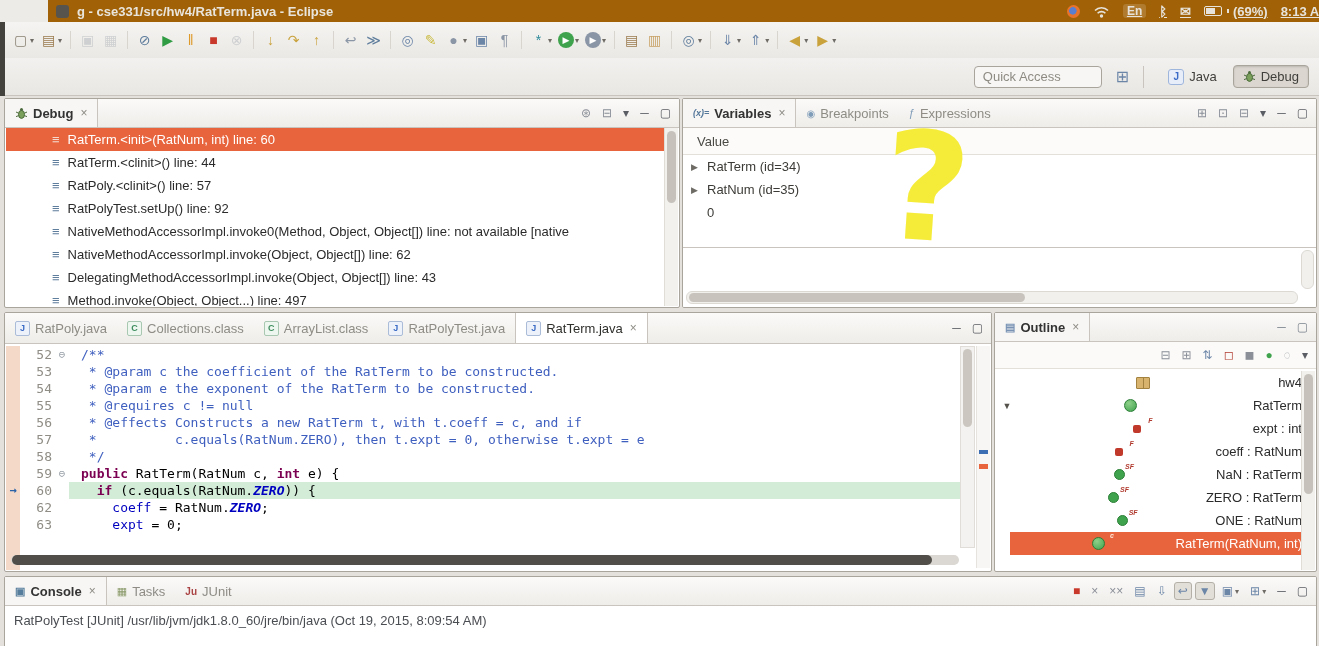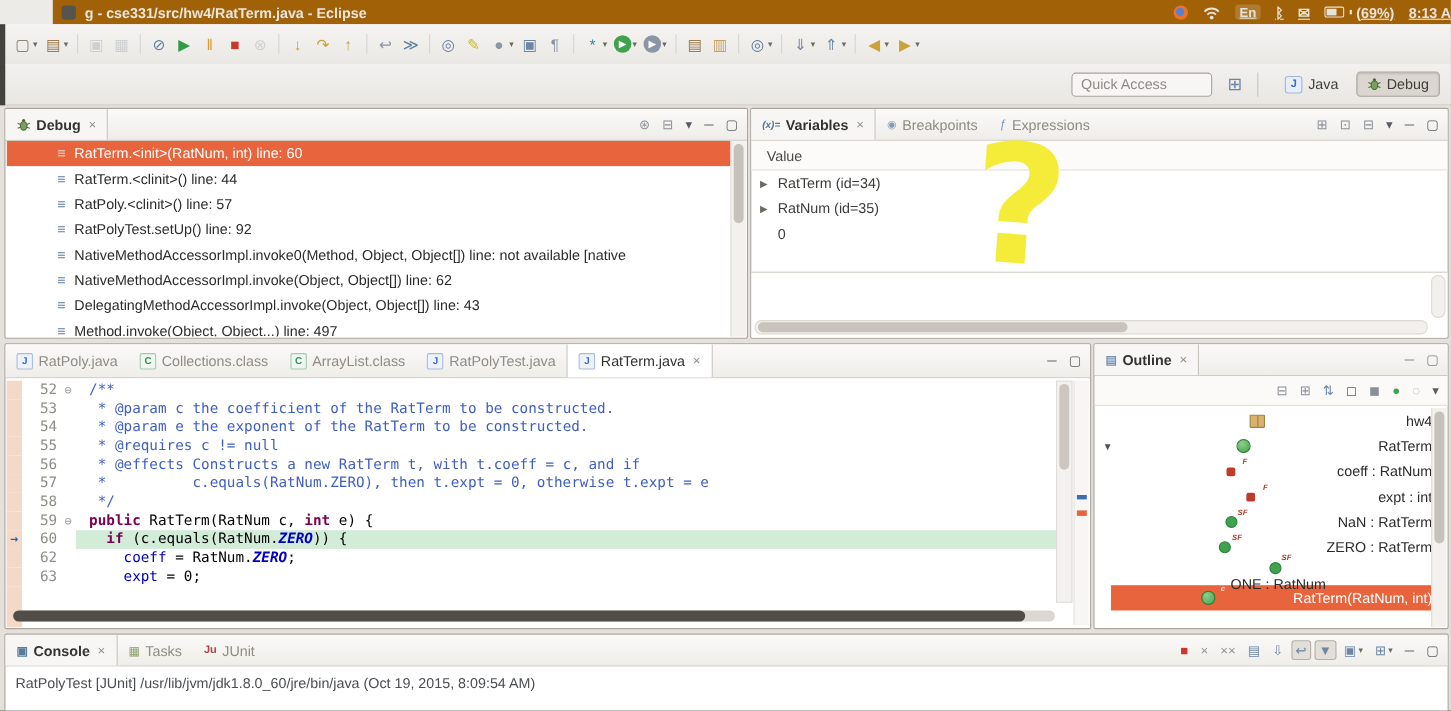--- a/index.html
+++ b/index.html
@@ -634,44 +634,44 @@
             <span class="oi class">
               <span class="shape-class"></span>
             </span>
             <span>RatTerm</span>
           </div>
           <div class="orow" style="padding-left: 18px;">
             <span class="oarrow"></span>
             <span class="oi field-private" data-sup="F">
               <span class="shape-field-private"></span>
             </span>
-            <span>coeff : RatNum</span>
+            <span>expt : int</span>
           </div>
           <div class="orow" style="padding-left: 18px;">
             <span class="oarrow"></span>
             <span class="oi field-private" data-sup="F">
               <span class="shape-field-private"></span>
             </span>
-            <span>expt : int</span>
+            <span>coeff : RatNum</span>
           </div>
           <div class="orow" style="padding-left: 18px;">
             <span class="oarrow"></span>
             <span class="oi field-static" data-sup="SF">
               <span class="shape-field-static"></span>
             </span>
             <span>NaN : RatTerm</span>
           </div>
           <div class="orow" style="padding-left: 18px;">
             <span class="oarrow"></span>
             <span class="oi field-static" data-sup="SF">
               <span class="shape-field-static"></span>
             </span>
             <span>ZERO : RatTerm</span>
           </div>
-          <div class="orow" style="padding-left: 26px; flex-direction: column;">
+          <div class="orow" style="padding-left: 26px;">
             <span class="oarrow"></span>
             <span class="oi field-static" data-sup="SF">
               <span class="shape-field-static"></span>
             </span>
             <span>ONE : RatNum</span>
           </div>
           <div class="orow sel" style="margin-left: 14px; padding-left: 4px;">
             <span class="oarrow"></span>
             <span class="oi constructor" data-sup="c">
               <span class="shape-constructor"></span>

